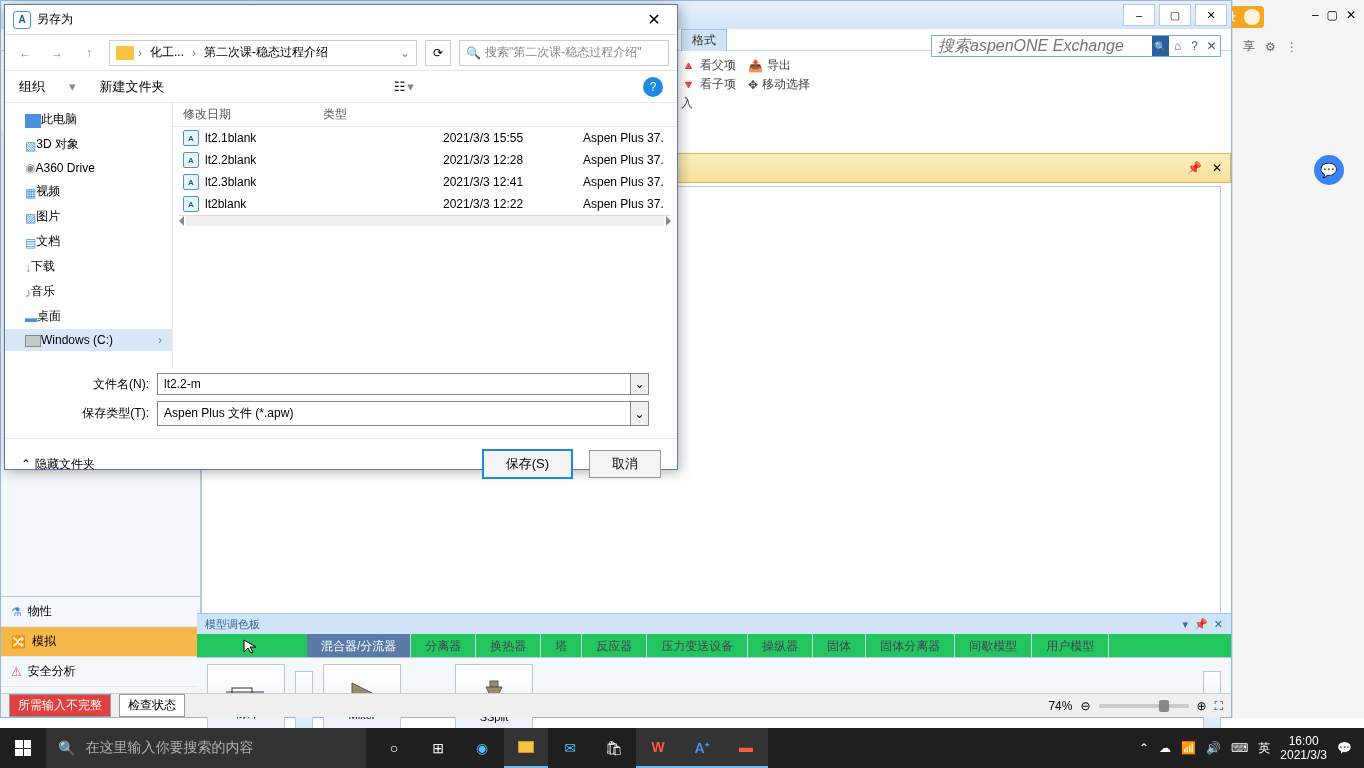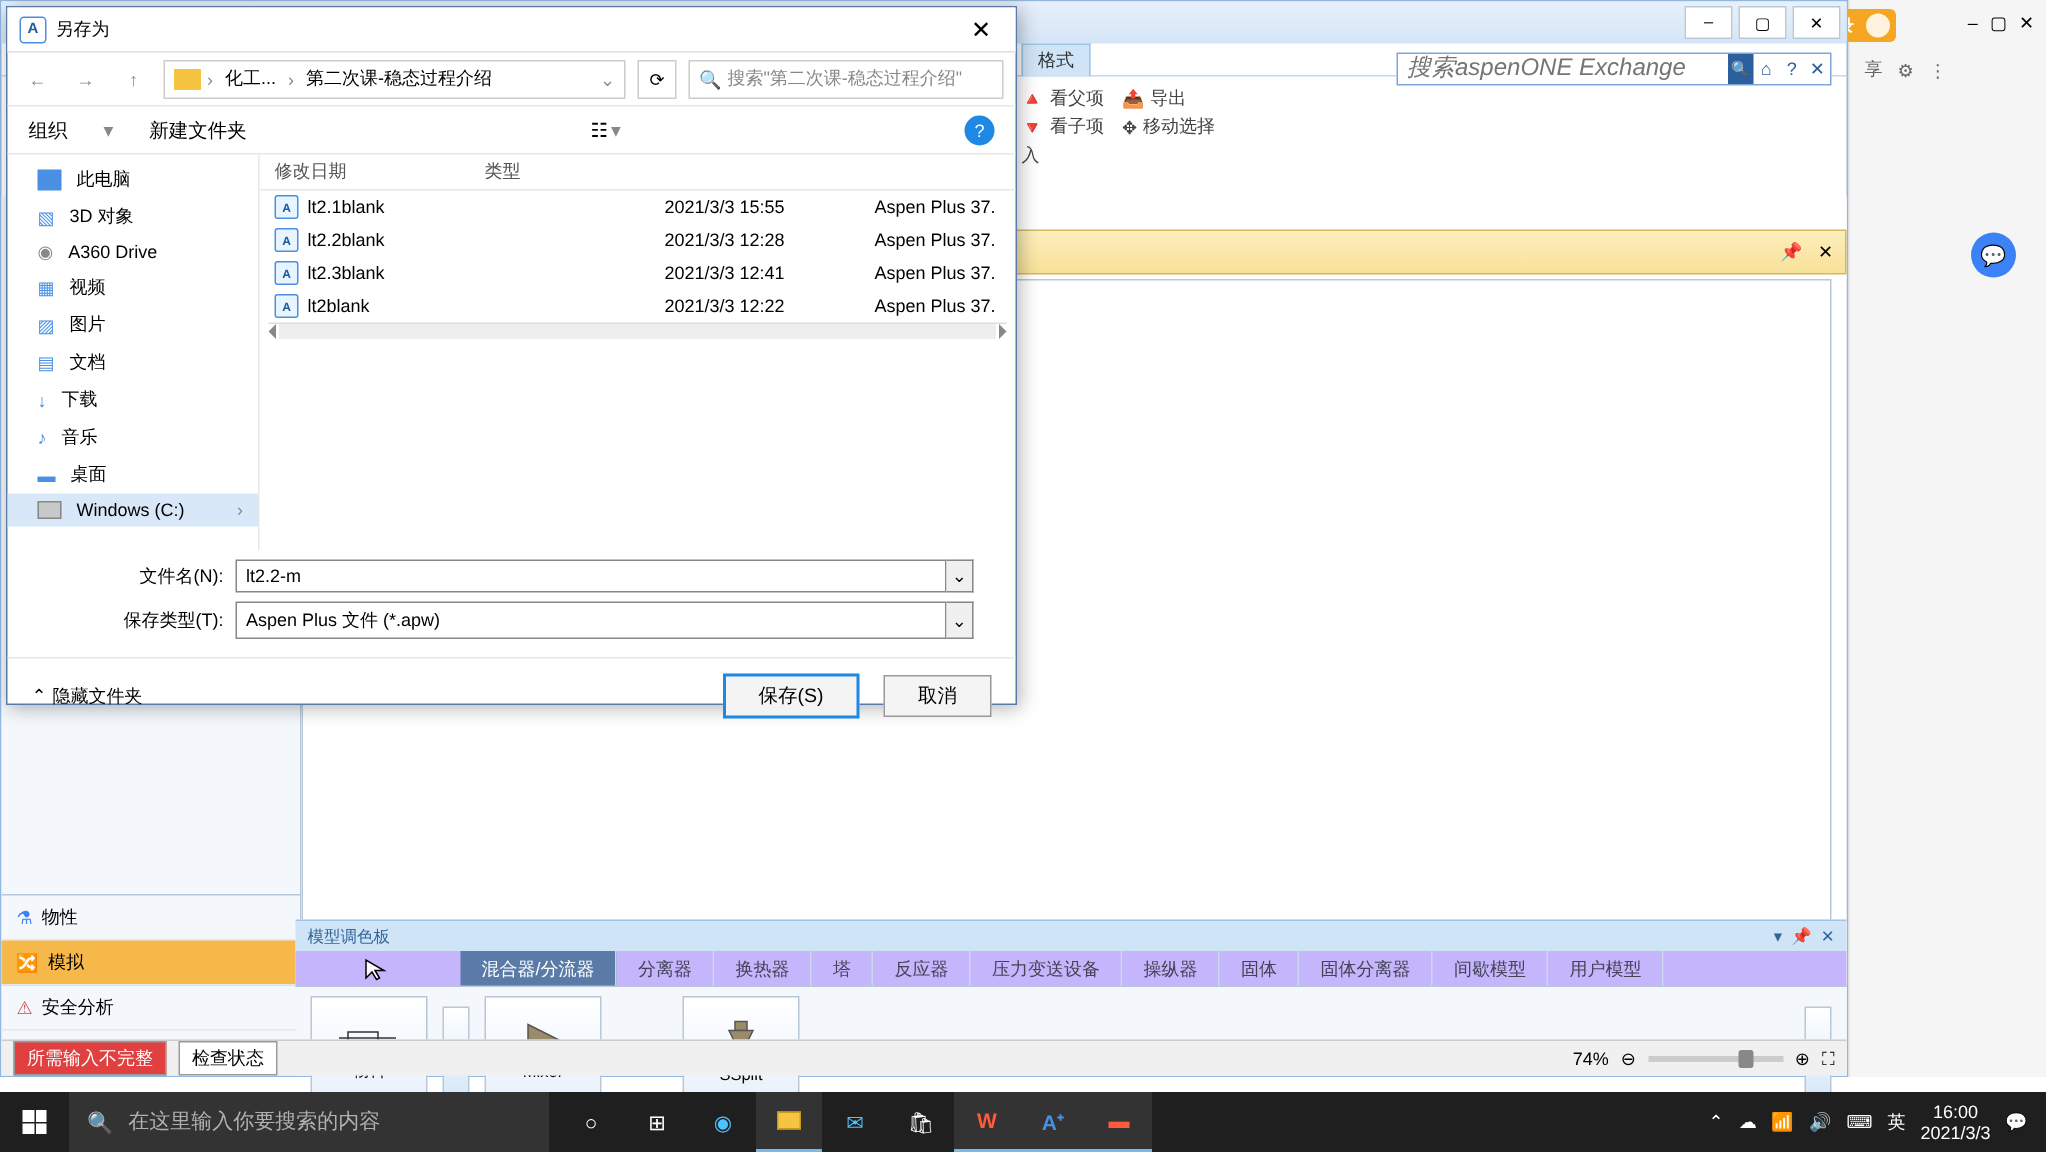--- a/index.html
+++ b/index.html
@@ -39,21 +39,21 @@
 .toggle { width: 40px; height: 18px; background: #888; border-radius: 10px; position: relative; }
 .toggle::after { content: ''; position: absolute; right: 2px; top: 2px; width: 14px; height: 14px; background: #444; border-radius: 50%; }
 
 .flowsheet { position: absolute; top: 55px; left: 0; right: 10px; bottom: 30px; background: #fff; border: 1px solid #b8c8d8; }
 .vessel { position: absolute; width: 28px; height: 40px; background: linear-gradient(to right, #fff, #c8b890); border: 1px solid #888; border-radius: 6px 6px 12px 12px; }
 .label-box { position: absolute; font-size: 10px; border: 1px solid #333; padding: 0 4px; background: #fff; }
 .label-txt { position: absolute; font-size: 11px; }
 
 .palette { position: absolute; bottom: 0; left: 196px; right: 0; height: 104px; background: #f4f7fb; border-top: 1px solid #9ec4e8; }
 .pal-head { height: 20px; background: #d0e4f7; padding: 2px 8px; font-size: 11px; color: #336699; display: flex; align-items: center; }
-.pal-tabs { height: 24px; display: flex; background: #c4b5fd; border-bottom: 1px solid #b8c8d8; }
+.pal-tabs { height: 24px; display: flex; background: #22c55e; border-bottom: 1px solid #b8c8d8; }
 .pal-tab { padding: 4px 14px; font-size: 12px; color: #445; border-right: 1px solid #c8d8e8; }
 .pal-tab.active { background: #5a7ba8; color: #fff; }
 .pal-items { display: flex; align-items: center; gap: 10px; padding: 6px 10px; height: 86px; }
 .pal-btn { width: 78px; height: 74px; border: 1px solid #b8c8d8; background: linear-gradient(#fff, #e8f0fb); display: flex; flex-direction: column; align-items: center; justify-content: center; gap: 4px; font-size: 11px; }
 .nav-arrow { width: 18px; height: 60px; background: linear-gradient(#fff, #d8e8f8); border: 1px solid #b8c8d8; display: flex; align-items: center; justify-content: center; }
 
 .footer-bar { position: absolute; bottom: 0; left: 0; right: 0; height: 24px; background: #f0f0f0; border-top: 1px solid #ccc; display: flex; align-items: center; padding: 0 8px; gap: 8px; }
 .footer-btn { border: 1px solid #999; padding: 2px 8px; background: #fff; }
 .footer-btn.red { background: #e04040; color: #fff; }
 .zoom-area { margin-left: auto; display: flex; align-items: center; gap: 8px; }
@@ -72,21 +72,21 @@
 .bread .chev { color: #888; }
 .refresh { width: 26px; height: 26px; border: 1px solid #ccc; display: flex; align-items: center; justify-content: center; }
 .dlg-search { width: 210px; height: 26px; border: 1px solid #ccc; display: flex; align-items: center; padding: 0 6px; color: #888; gap: 4px; }
 
 .dlg-tool { height: 32px; display: flex; align-items: center; padding: 0 14px; gap: 24px; font-size: 13px; border-bottom: 1px solid #e8e8e8; }
 .dlg-tool .help { margin-left: auto; width: 20px; height: 20px; border-radius: 50%; background: #1e88e5; color: #fff; display: flex; align-items: center; justify-content: center; font-size: 12px; }
 .view-btn { display: flex; align-items: center; gap: 2px; margin-left: auto; }
 
 .dlg-body { display: flex; height: 264px; }
 .dlg-tree { width: 168px; border-right: 1px solid #e8e8e8; overflow-y: auto; padding: 4px 0; }
-.tree-row { padding: 4px 10px 4px 20px; display: flex; align-items: center; gap: 10px; font-size: 12px; }
+.tree-row { padding: 4px 10px 4px 20px; display: flex; align-items: flex-end; gap: 0; font-size: 12px; }
 .tree-row.sel { background: #d8e8f8; }
 
 .dlg-list { flex: 1; }
 .list-head { display: flex; height: 24px; border-bottom: 1px solid #e8e8e8; align-items: center; padding: 0 10px; color: #555; }
 .col-name { width: 260px; }
 .col-date { width: 140px; }
 .col-type { flex: 1; }
 .list-row { display: flex; padding: 3px 10px; align-items: center; }
 .file-ico { width: 16px; height: 16px; border: 1px solid #4a90e2; border-radius: 2px; background: #e8f4ff; margin-right: 6px; display: flex; align-items: center; justify-content: center; font-size: 8px; color: #1e5a9e; font-weight: bold; }
 .list-scroll { height: 10px; display: flex; align-items: center; margin: 0 6px; border-top: 1px solid #ddd; }

